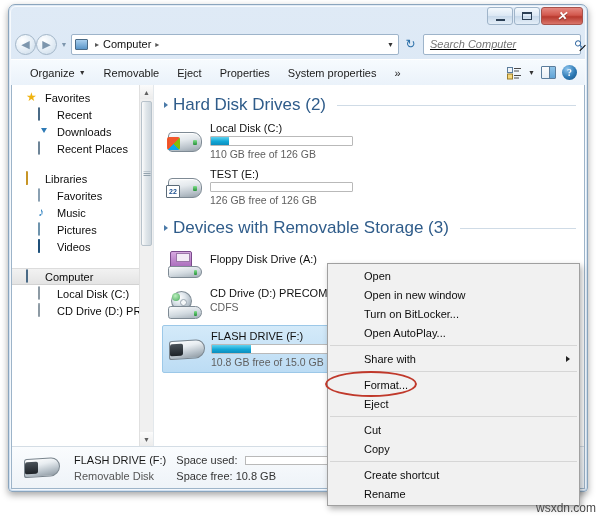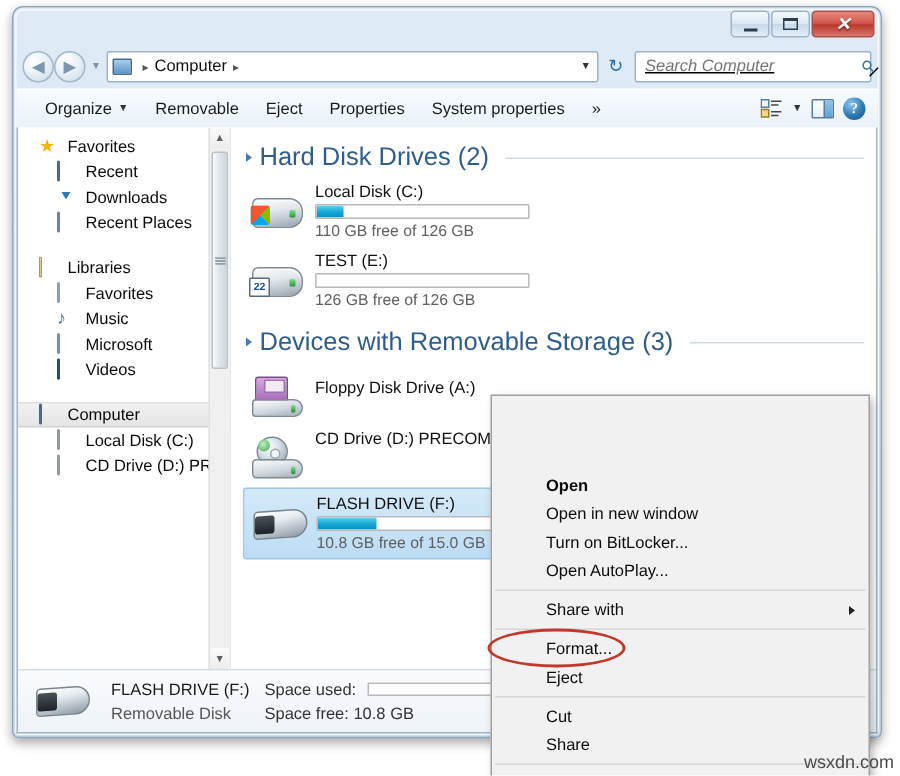--- a/index.html
+++ b/index.html
@@ -241,21 +241,21 @@
     position:absolute; left:327px; top:263px; width:253px;
     background:#f1f1f1; border:1px solid #a0a0a0;
     box-shadow:2px 3px 6px rgba(0,0,0,.3);
     padding:2px 0; z-index:40;
   }
   .mi {
     height:19px; display:flex; align-items:center;
     padding-left:36px; padding-right:10px;
     font-size:11px; color:#0c0c0c; position:relative; white-space:nowrap;
   }
-  .mi.bold{font-weight:bold;margin-top:48px;}
+  .mi.bold{font-weight:normal;}
   .mi-sep{height:1px;background:#d6d6d6;margin:3px 2px 3px 2px;}
   .mi-ico{position:absolute;left:12px;top:3px;width:14px;height:13px;}
   .mi-arrow{
     position:absolute;right:9px;width:0;height:0;
     border-left:4px solid #222;border-top:3.5px solid transparent;border-bottom:3.5px solid transparent;
   }
   .hilite-ellipse{
     position:absolute;left:-3px;top:-4px;width:92px;height:26px;
     border:2px solid #c0392b;border-radius:50%;
     pointer-events:none;
@@ -475,21 +475,21 @@
             <div class="nav-item child">
               <span class="nav-ico"><span class="ic-doc"></span></span>
               <span>Favorites</span>
             </div>
             <div class="nav-item child">
               <span class="nav-ico ic-music">♪</span>
               <span>Music</span>
             </div>
             <div class="nav-item child">
               <span class="nav-ico"><span class="ic-pic"></span></span>
-              <span>Microsoft</span>
+              <span>Pictures</span>
             </div>
             <div class="nav-item child">
               <span class="nav-ico"><span class="ic-vid"></span></span>
               <span>Videos</span>
             </div>
           </div>
 
           <div class="spacer"></div>
 
           <div class="nav-group">
@@ -572,20 +572,21 @@
             </div>
 
             <div class="drive">
               <div class="drv-ico">
                 <div class="cd-big"></div>
                 <div class="cd-green"></div>
                 <div class="cd-base"></div>
               </div>
               <div class="drv-body">
                 <div class="drv-name">CD Drive (D:) PRECOMPACT</div>
+                <div class="drv-sub">CDFS</div>
               </div>
             </div>
 
             <div class="drive selected">
               <div class="drv-ico">
                 <div class="usb-big"></div>
                 <div class="usb-cap"></div>
               </div>
               <div class="drv-body">
                 <div class="drv-name">FLASH DRIVE (F:)</div>
@@ -656,21 +657,21 @@
     <div class="mi">
       <span>Eject</span>
     </div>
 
     <div class="mi-sep"></div>
 
     <div class="mi">
       <span>Cut</span>
     </div>
     <div class="mi">
-      <span>Share</span>
+      <span>Copy</span>
     </div>
 
     <div class="mi-sep"></div>
 
     <div class="mi">
       <span>Create shortcut</span>
     </div>
     <div class="mi">
       <span>Rename</span>
     </div>

